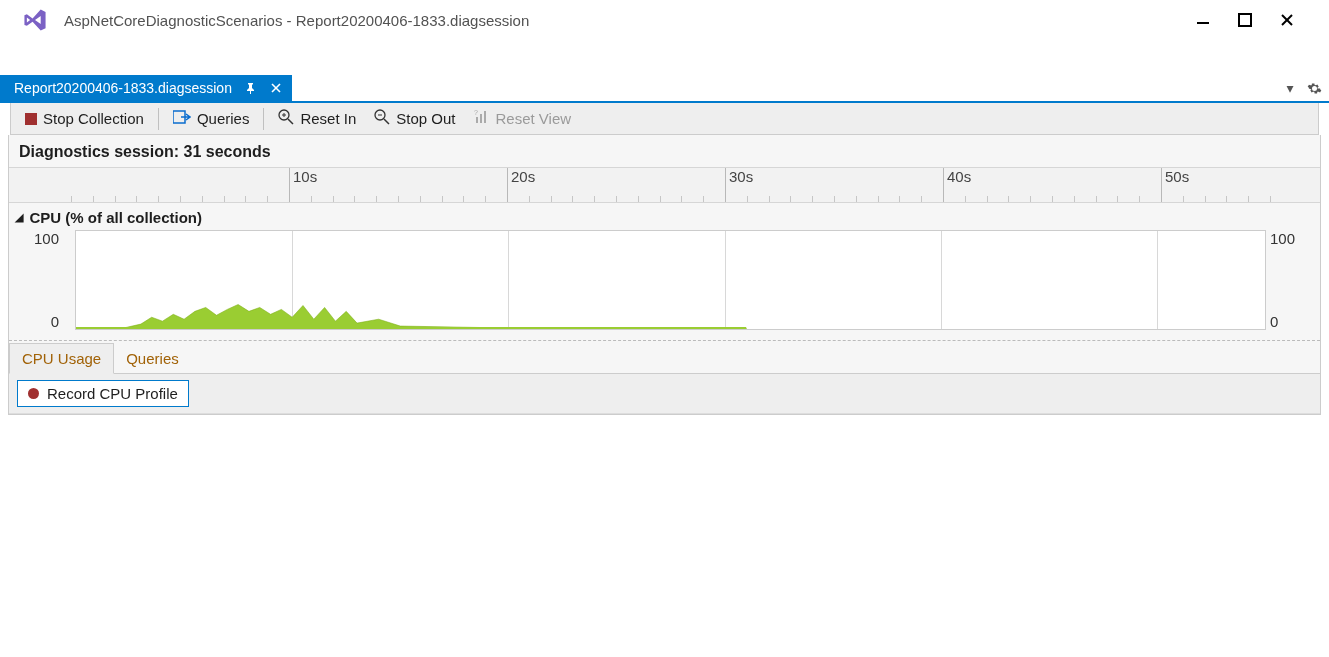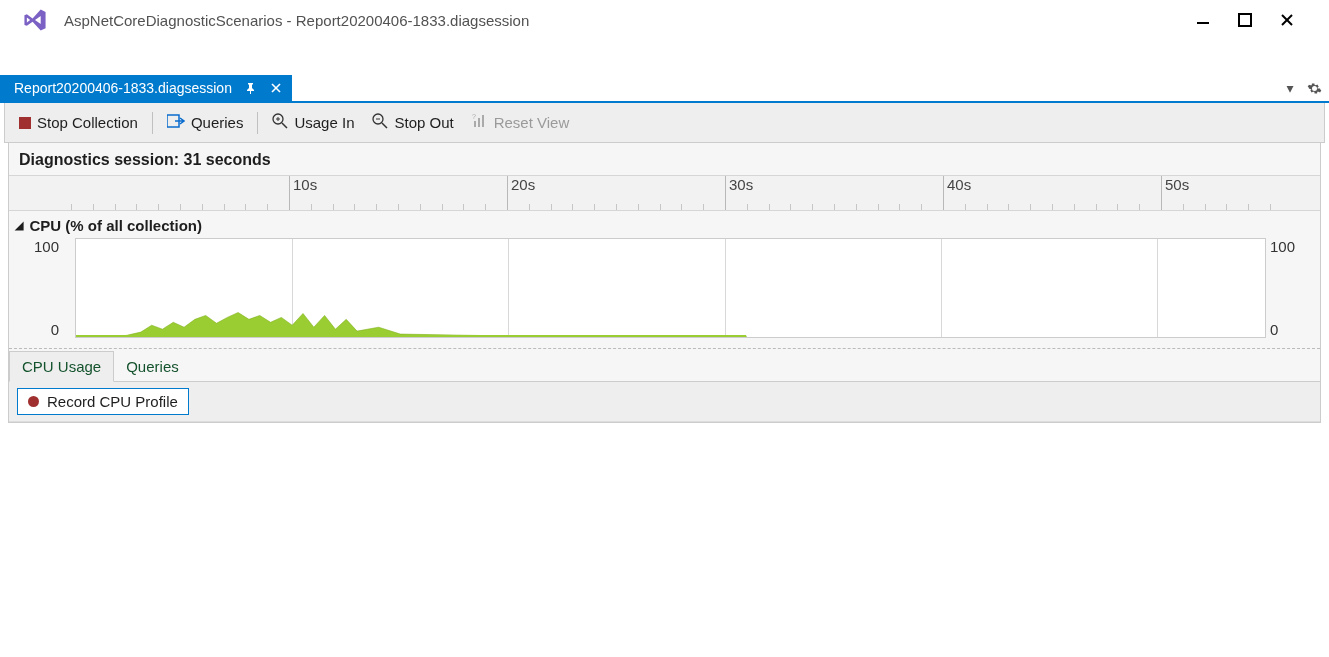--- a/index.html
+++ b/index.html
@@ -13,21 +13,21 @@
   .win-btn { width: 24px; height: 24px; display:flex; align-items:center; justify-content:center; font-size:16px; color:#1e1e1e; cursor:default;}
   
   
   .tabbar { height: 28px; display:flex; align-items:stretch; border-bottom: 2px solid #007acc; margin-top:35px;}
   .tab { background:#007acc; color:#fff; display:flex; align-items:center; padding: 0 8px 0 14px; font-size:14px; gap:10px; }
   .tab .pin, .tab .close { width:16px; height:16px; display:flex; align-items:center; justify-content:center; font-size:13px; }
   .tabbar-right { margin-left:auto; display:flex; align-items:center; gap:6px; padding-right:6px; color:#555;}
   .tabbar-right .ic { width:18px; height:18px; display:flex; align-items:center; justify-content:center; font-size:14px; }
 
   
-  .toolbar { height: 40px; border: 1px solid #ccc; margin: 0 4px; margin-top: 0; border-top:none; background: #eee; display:flex; align-items:center; padding: 0 6px; gap: 2px;}
+  .toolbar { height: 32px; border: 1px solid #ccc; margin: 0 10px; margin-top: 0; border-top:none; background: #eee; display:flex; align-items:center; padding: 0 6px; gap: 2px;}
   .tool-btn { display:flex; align-items:center; gap:6px; padding: 4px 8px; font-size:15px; color:#1e1e1e; }
   .tool-sep { width:1px; height:22px; background:#c0c0c0; margin: 0 4px;}
   .tool-btn.disabled { color:#9a9a9a; }
   .stop-square { width:12px; height:12px; background:#a03030; display:inline-block;}
   
   
   .panel { margin: 0 8px; border:1px solid #ccc; border-top:none; background:#f6f6f6; padding-bottom:0; }
   .session-label { font-size:16px; font-weight:600; padding: 8px 10px 6px; }
   
   
@@ -45,21 +45,21 @@
   .graph-area { position:relative; height:100px; margin-top:4px;}
   .y-left, .y-right { position:absolute; top:0; bottom:0; width:50px; display:flex; flex-direction:column; justify-content:space-between; font-size:15px; color:#333; padding:0 4px;}
   .y-left { left:0; text-align:right; align-items:flex-end;}
   .y-right { right:0; text-align:left; align-items:flex-start;}
   .plot { position:absolute; left:62px; right:50px; top:0; bottom:0; background:#fff; border:1px solid #ccc; overflow:hidden;}
   .plot .col-line { position:absolute; top:0; bottom:0; width:1px; background:#d8d8d8; }
   .plot svg { position:absolute; inset:0; width:100%; height:100%; }
   
   
   .bottom-tabs { display:flex; align-items:flex-end; font-size:15px; border-top:1px dashed #bbb; border-bottom:1px solid #ccc; background:#f6f6f6; padding-top:2px;}
-  .btab { padding:6px 12px; color:#14532d; }
+  .btab { padding:6px 12px; color:#a16207; }
   .btab.active { background:#eee; border:1px solid #ccc; border-bottom:1px solid #eee; margin-bottom:-1px;}
   
   
   .record-bar { background:#eee; padding:6px 8px; border-bottom:1px solid #ddd;}
   .record-btn { display:inline-flex; align-items:center; gap:8px; border:1px solid #007acc; padding:4px 10px; background:#fff; font-size:15px;}
   .record-dot { width:11px; height:11px; border-radius:50%; background:#a03030; }
   
   
   .content-area { background:#fff; height:205px; display:flex; flex-direction:column; align-items:center; justify-content:center; font-size:16px; border-top:1px solid #e6e6e6;}
   .content-area .link { color:#0066bb; margin-top:4px;}
@@ -133,21 +133,21 @@
     <span>Queries</span>
   </div>
   <div class="tool-sep"></div>
   <div class="tool-btn">
     <span><svg width="16" height="16" viewBox="0 0 16 16">
           <circle cx="6" cy="6" r="5" fill="none" stroke="#333" stroke-width="1.3"></circle>
           <line x1="10" y1="10" x2="15" y2="15" stroke="#333" stroke-width="1.5"></line>
           <line x1="4" y1="6" x2="8" y2="6" stroke="#333"></line>
           <line x1="6" y1="4" x2="6" y2="8" stroke="#333"></line>
         </svg></span>
-    <span>Usage In</span>
+    <span>Reset In</span>
   </div>
   <div class="tool-btn">
     <span><svg width="16" height="16" viewBox="0 0 16 16">
           <circle cx="6" cy="6" r="5" fill="none" stroke="#333" stroke-width="1.3"></circle>
           <line x1="10" y1="10" x2="15" y2="15" stroke="#333" stroke-width="1.5"></line>
           <line x1="4" y1="6" x2="8" y2="6" stroke="#333"></line>
         </svg></span>
     <span>Stop Out</span>
   </div>
   <div class="tool-btn disabled">

